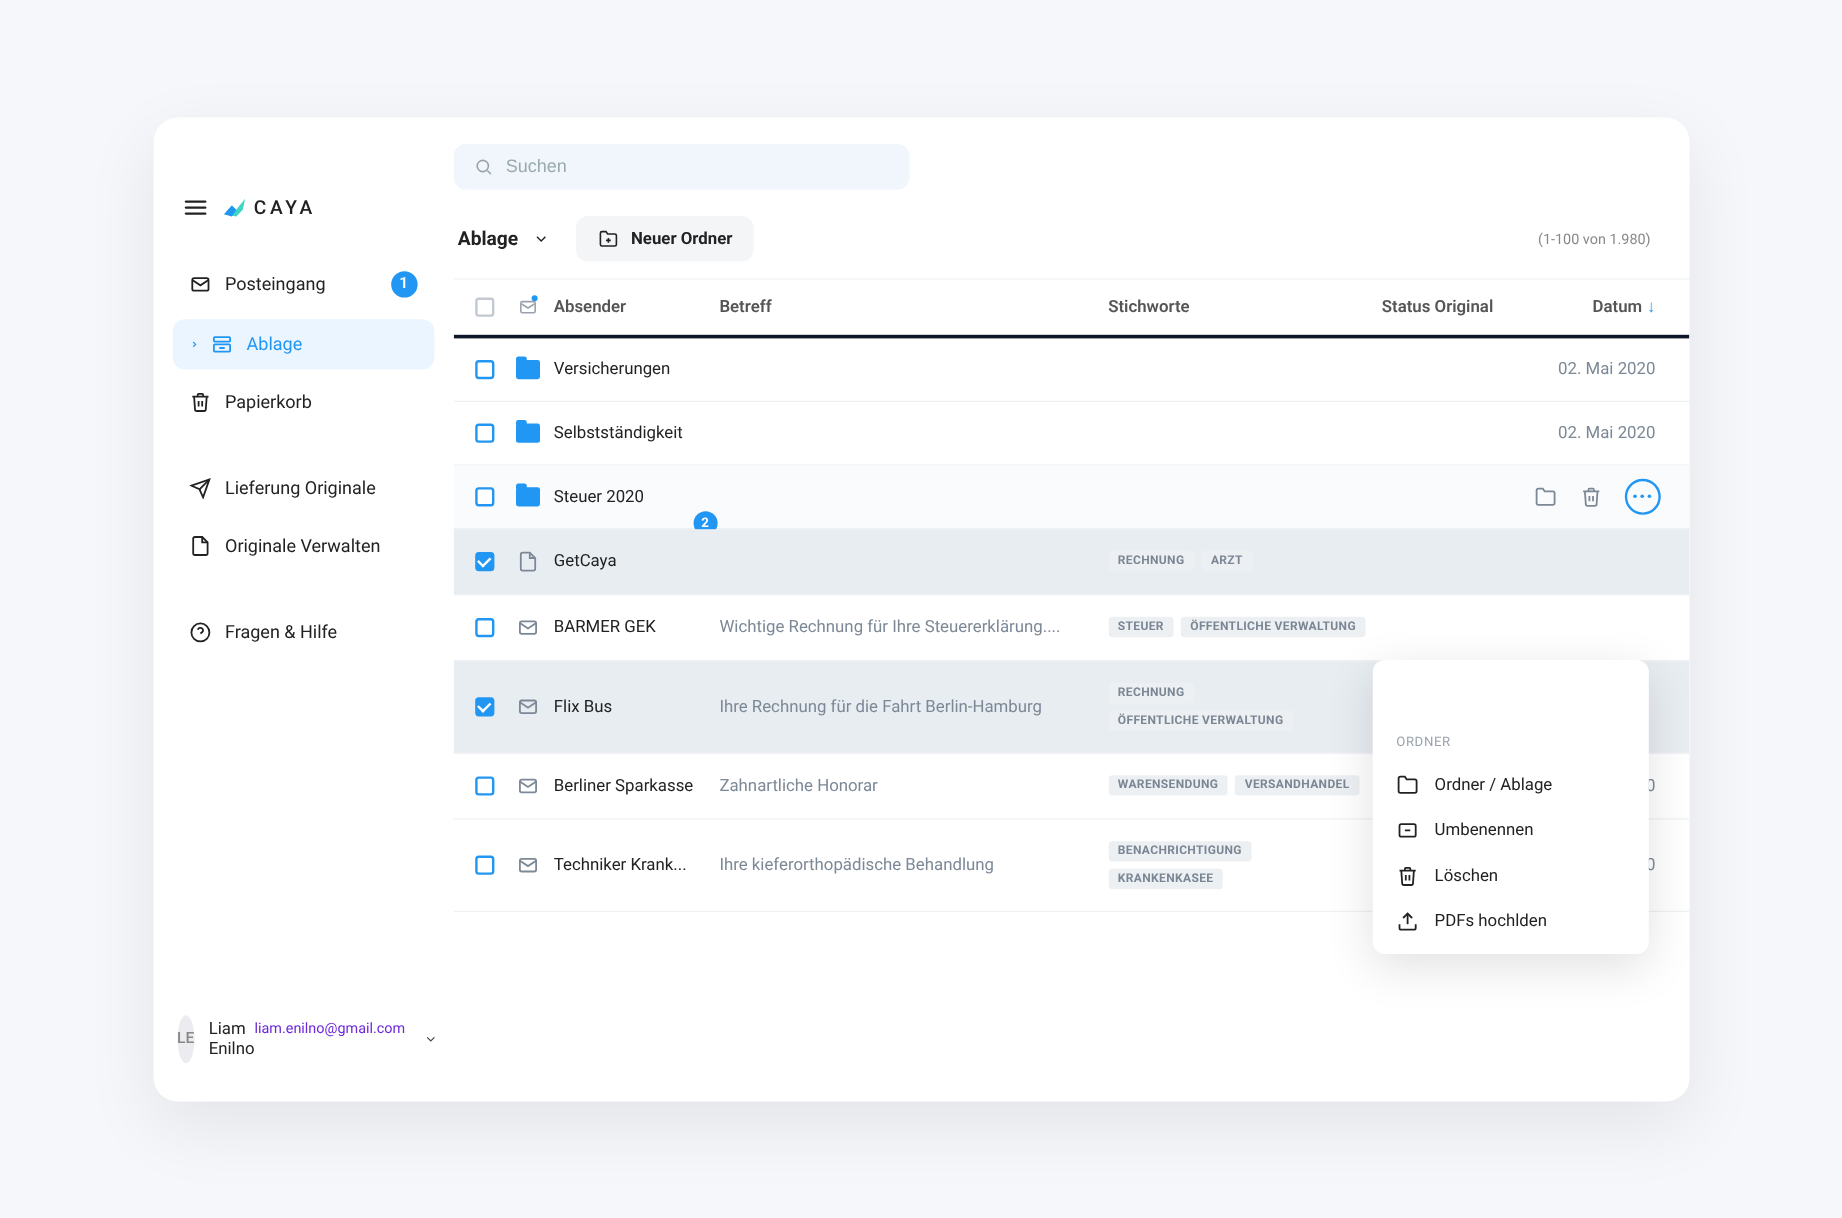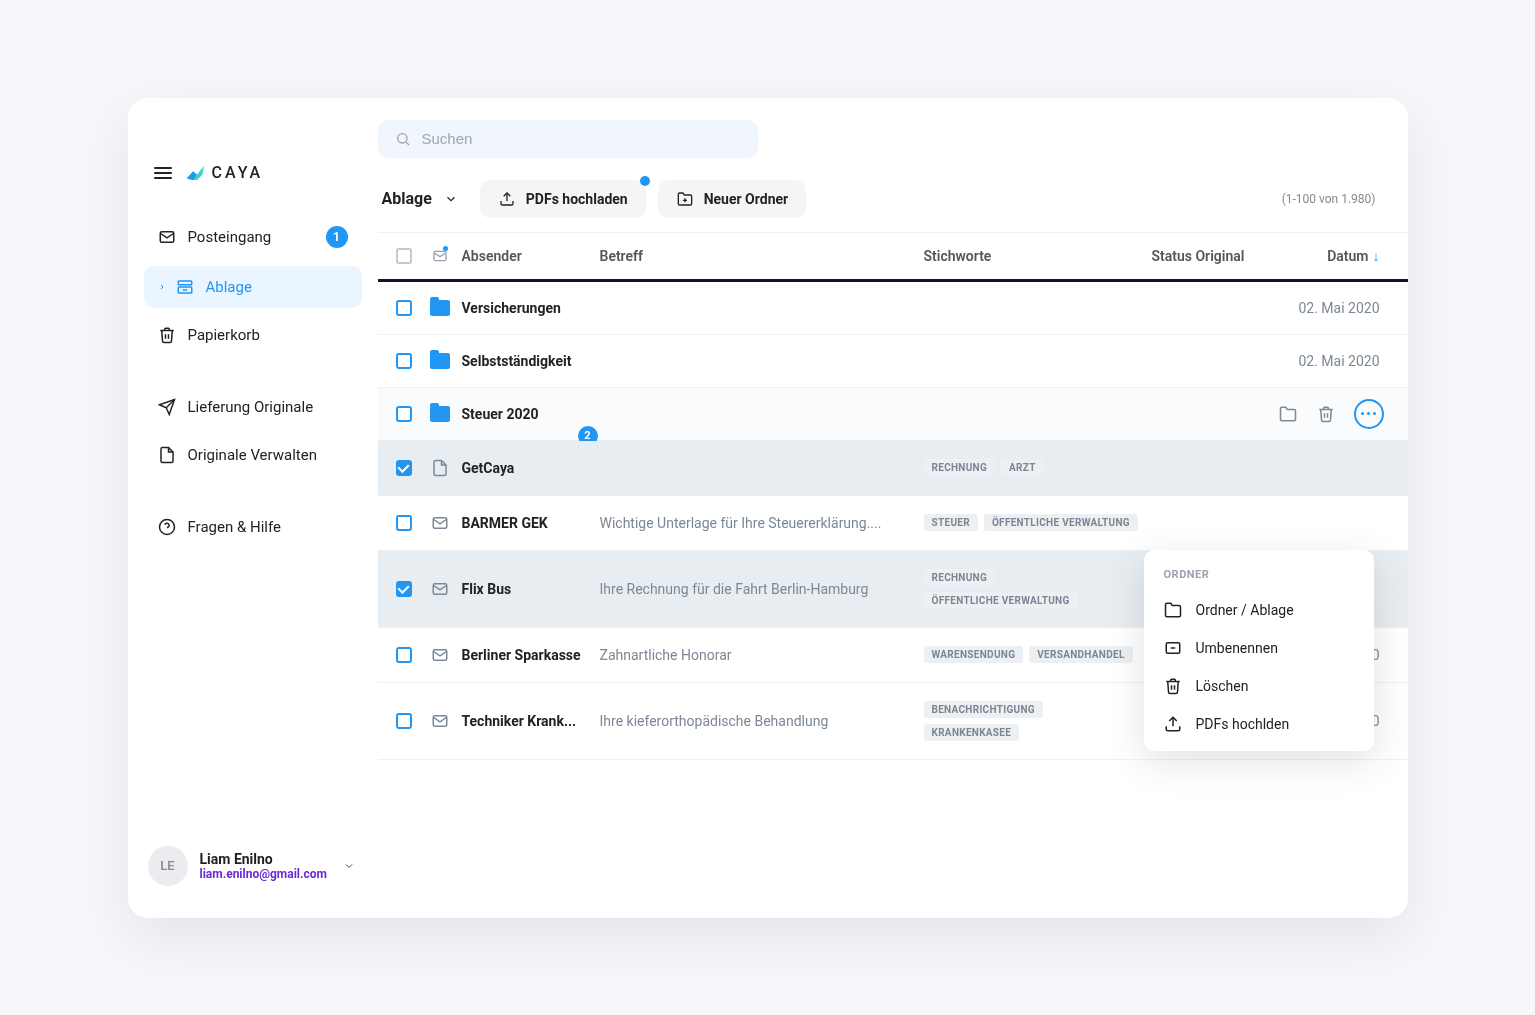--- a/index.html
+++ b/index.html
@@ -18,21 +18,21 @@
 .nav { margin-top: 6px; display: flex; flex-direction: column; gap: 6px; }
 .nav-item { display: flex; align-items: center; gap: 12px; padding: 12px 14px; border-radius: 10px; cursor: pointer; color: #222; font-size: 15px; }
 .nav-item.active { background: #eaf5ff; color: #2196f3; }
 .nav-item .badge { margin-left: auto; background: #2196f3; color: #fff; min-width: 22px; height: 22px; border-radius: 11px; font-size: 13px; display: flex; align-items: center; justify-content: center; font-weight: 600; }
 .nav-item .lead-chevron { width: 10px; color: #2196f3; margin-right: -4px; }
 .nav-gap { height: 18px; }
 .icon { width: 18px; height: 18px; display: inline-flex; align-items: center; justify-content: center; flex-shrink: 0; }
 
 .user-row { margin-top: auto; display: flex; align-items: center; gap: 12px; padding: 8px 4px; cursor: pointer; }
 .avatar { width: 40px; height: 40px; border-radius: 50%; background: #ececf0; color: #888; display: flex; align-items: center; justify-content: center; font-size: 13px; font-weight: 500;}
-.user-info { display: flex; flex-direction: column; font-weight: bold; }
+.user-info { display: flex; flex-direction: row; }
 .user-name { font-size: 14px; color: #222; }
 .user-email { font-size: 12px; color: #6d28d9; }
 .user-chevron { margin-left: auto; color: #444; }
 
 
 .main { flex: 1; display: flex; flex-direction: column; overflow: hidden; }
 
 .search-bar { margin: 22px 28px 18px 0; }
 .search-input-wrap { background: #f0f6fb; border-radius: 10px; display: flex; align-items: center; padding: 10px 16px; width: 380px; gap: 10px; }
 .search-input-wrap input { border: none; background: transparent; font-size: 15px; color: #666; outline: none; width: 100%; }
@@ -51,42 +51,42 @@
 .col-sender { width: 130px; }
 .col-subject { flex: 1; }
 .col-tags { width: 220px; }
 .col-status { width: 110px; }
 .col-date { width: 110px; text-align: right; }
 
 .row { display: flex; align-items: center; padding: 18px 28px 18px 12px; border-bottom: 1px solid #eef1f4; gap: 8px; font-size: 14px; position: relative; }
 .row.selected { background: #e8edf2; }
 .row.hovered { background: #fafbfc; }
 .subject { color: #7c8896; }
-.sender { font-weight: 700; color: #222; }
+.sender { font-weight: 400; color: #222; }
 .tags { display: flex; flex-wrap: wrap; gap: 6px; }
 .tag { background: #edf0f3; color: #7b8694; font-size: 10px; font-weight: 700; padding: 3px 8px; border-radius: 3px; letter-spacing: 0.3px; }
 .datecell { color: #7c8896; }
 .cbox { width: 16px; height: 16px; border: 2px solid #2196f3; border-radius: 3px; display: flex; align-items: center; justify-content: center; cursor: pointer; background: #fff; }
 .cbox.checked { background: #2196f3; }
 .cbox.checked::after { content: ""; width: 5px; height: 8px; border: solid #fff; border-width: 0 2px 2px 0; transform: rotate(45deg); margin-top: -2px; }
 .cbox.gray { border-color: #c3c9d0; }
 .folder-icon { width: 20px; height: 16px; background: #2196f3; border-radius: 2px; position: relative; }
 .folder-icon::before { content:""; position:absolute; top:-3px; left:0; width:9px; height:4px; background:#2196f3; border-radius:2px 2px 0 0; }
 .env-icon svg, .file-icon svg { stroke: #7c8896; }
 
 .row-actions { position: absolute; right: 24px; display: flex; align-items: center; gap: 18px; }
 .action-icon { width: 20px; height: 20px; color: #7c8896; cursor: pointer; display:flex; align-items:center; justify-content:center;}
 .more-btn { width: 30px; height: 30px; border: 2px solid #2196f3; border-radius: 50%; display: flex; align-items: center; justify-content: center; color: #2196f3; cursor: pointer; }
 .more-btn span { width: 3px; height: 3px; background: #2196f3; border-radius: 50%; margin: 0 1.5px; }
 
 .count-badge { background: #2196f3; color: #fff; min-width: 20px; height: 20px; border-radius: 10px; font-size: 11px; font-weight: 700; display: flex; align-items: center; justify-content: center; position: absolute; top: 38px; left: 200px; }
 .cursor { position: absolute; top: 56px; left: 218px; pointer-events: none; color: #000; }
 
 .ctx-menu { position: absolute; top: 452px; right: 34px; width: 230px; background: #fff; border-radius: 10px; box-shadow: 0 10px 40px rgba(0,0,0,0.12); padding: 14px 0 8px; z-index: 20; }
-.ctx-title { font-size: 11px; font-weight: 700; color: #9aa3ad; letter-spacing: 0.5px; padding: 4px 20px 10px; }
+.ctx-title { font-size: 11px; font-weight: 400; color: #9aa3ad; letter-spacing: 0.5px; padding: 4px 20px 10px; margin-top: 44px; }
 .ctx-item { display: flex; align-items: center; gap: 14px; padding: 10px 20px; font-size: 14px; color: #222; cursor: pointer; }
 .status-icon-cell { display:flex; justify-content:center; color:#b8c0c9; }
 .date-sort { color: #2196f3; margin-left: 4px;}
 </style>
 </head>
 <body>
 
 <div class="app">
 
   <div class="sidebar">
@@ -200,31 +200,20 @@
     </div>
 
     <div class="toolbar">
       <div class="crumb">
         <span>Ablage</span>
         <span class="icon">
             <svg width="14" height="14" viewBox="0 0 24 24" fill="none" stroke="currentColor" stroke-width="2">
               <polyline points="6 9 12 15 18 9"></polyline>
             </svg>
           </span>
-      </div>
-      <div class="tbtn">
-        <span class="icon">
-            <svg width="16" height="16" viewBox="0 0 24 24" fill="none" stroke="currentColor" stroke-width="2">
-              <path d="M21 15v4a2 2 0 0 1-2 2H5a2 2 0 0 1-2-2v-4"></path>
-              <polyline points="17 8 12 3 7 8"></polyline>
-              <line x1="12" y1="3" x2="12" y2="15"></line>
-            </svg>
-          </span>
-        <span>PDFs hochladen</span>
-        <span class="dot"></span>
       </div>
       <div class="tbtn">
         <span class="icon">
             <svg width="16" height="16" viewBox="0 0 24 24" fill="none" stroke="currentColor" stroke-width="2">
               <path d="M22 19a2 2 0 0 1-2 2H4a2 2 0 0 1-2-2V5a2 2 0 0 1 2-2h5l2 3h9a2 2 0 0 1 2 2z"></path>
               <line x1="12" y1="11" x2="12" y2="17"></line>
               <line x1="9" y1="14" x2="15" y2="14"></line>
             </svg>
           </span>
         <span>Neuer Ordner</span>
@@ -343,21 +332,21 @@
             </div>
             <div class="col-read">
               <span class="env-icon icon">
                 <svg width="18" height="18" viewBox="0 0 24 24" fill="none" stroke="currentColor" stroke-width="2">
                   <rect x="3" y="5" width="18" height="14" rx="2"></rect>
                   <path d="M3 7l9 6 9-6"></path>
                 </svg>
               </span>
             </div>
             <div class="col-sender sender">BARMER GEK</div>
-            <div class="col-subject subject">Wichtige Unterlage für Ihre Steuererklärung....</div>
+            <div class="col-subject subject">Wichtige Rechnung für Ihre Steuererklärung....</div>
             <div class="col-tags tags">
               <span class="tag">STEUER</span>
               <span class="tag">ÖFFENTLICHE VERWALTUNG</span>
             </div>
             <div class="col-status status-icon-cell"></div>
             <div class="col-date datecell"></div>
           </div>
           <div class="row selected">
             <div class="col-check">
               <div class="cbox checked"></div>

